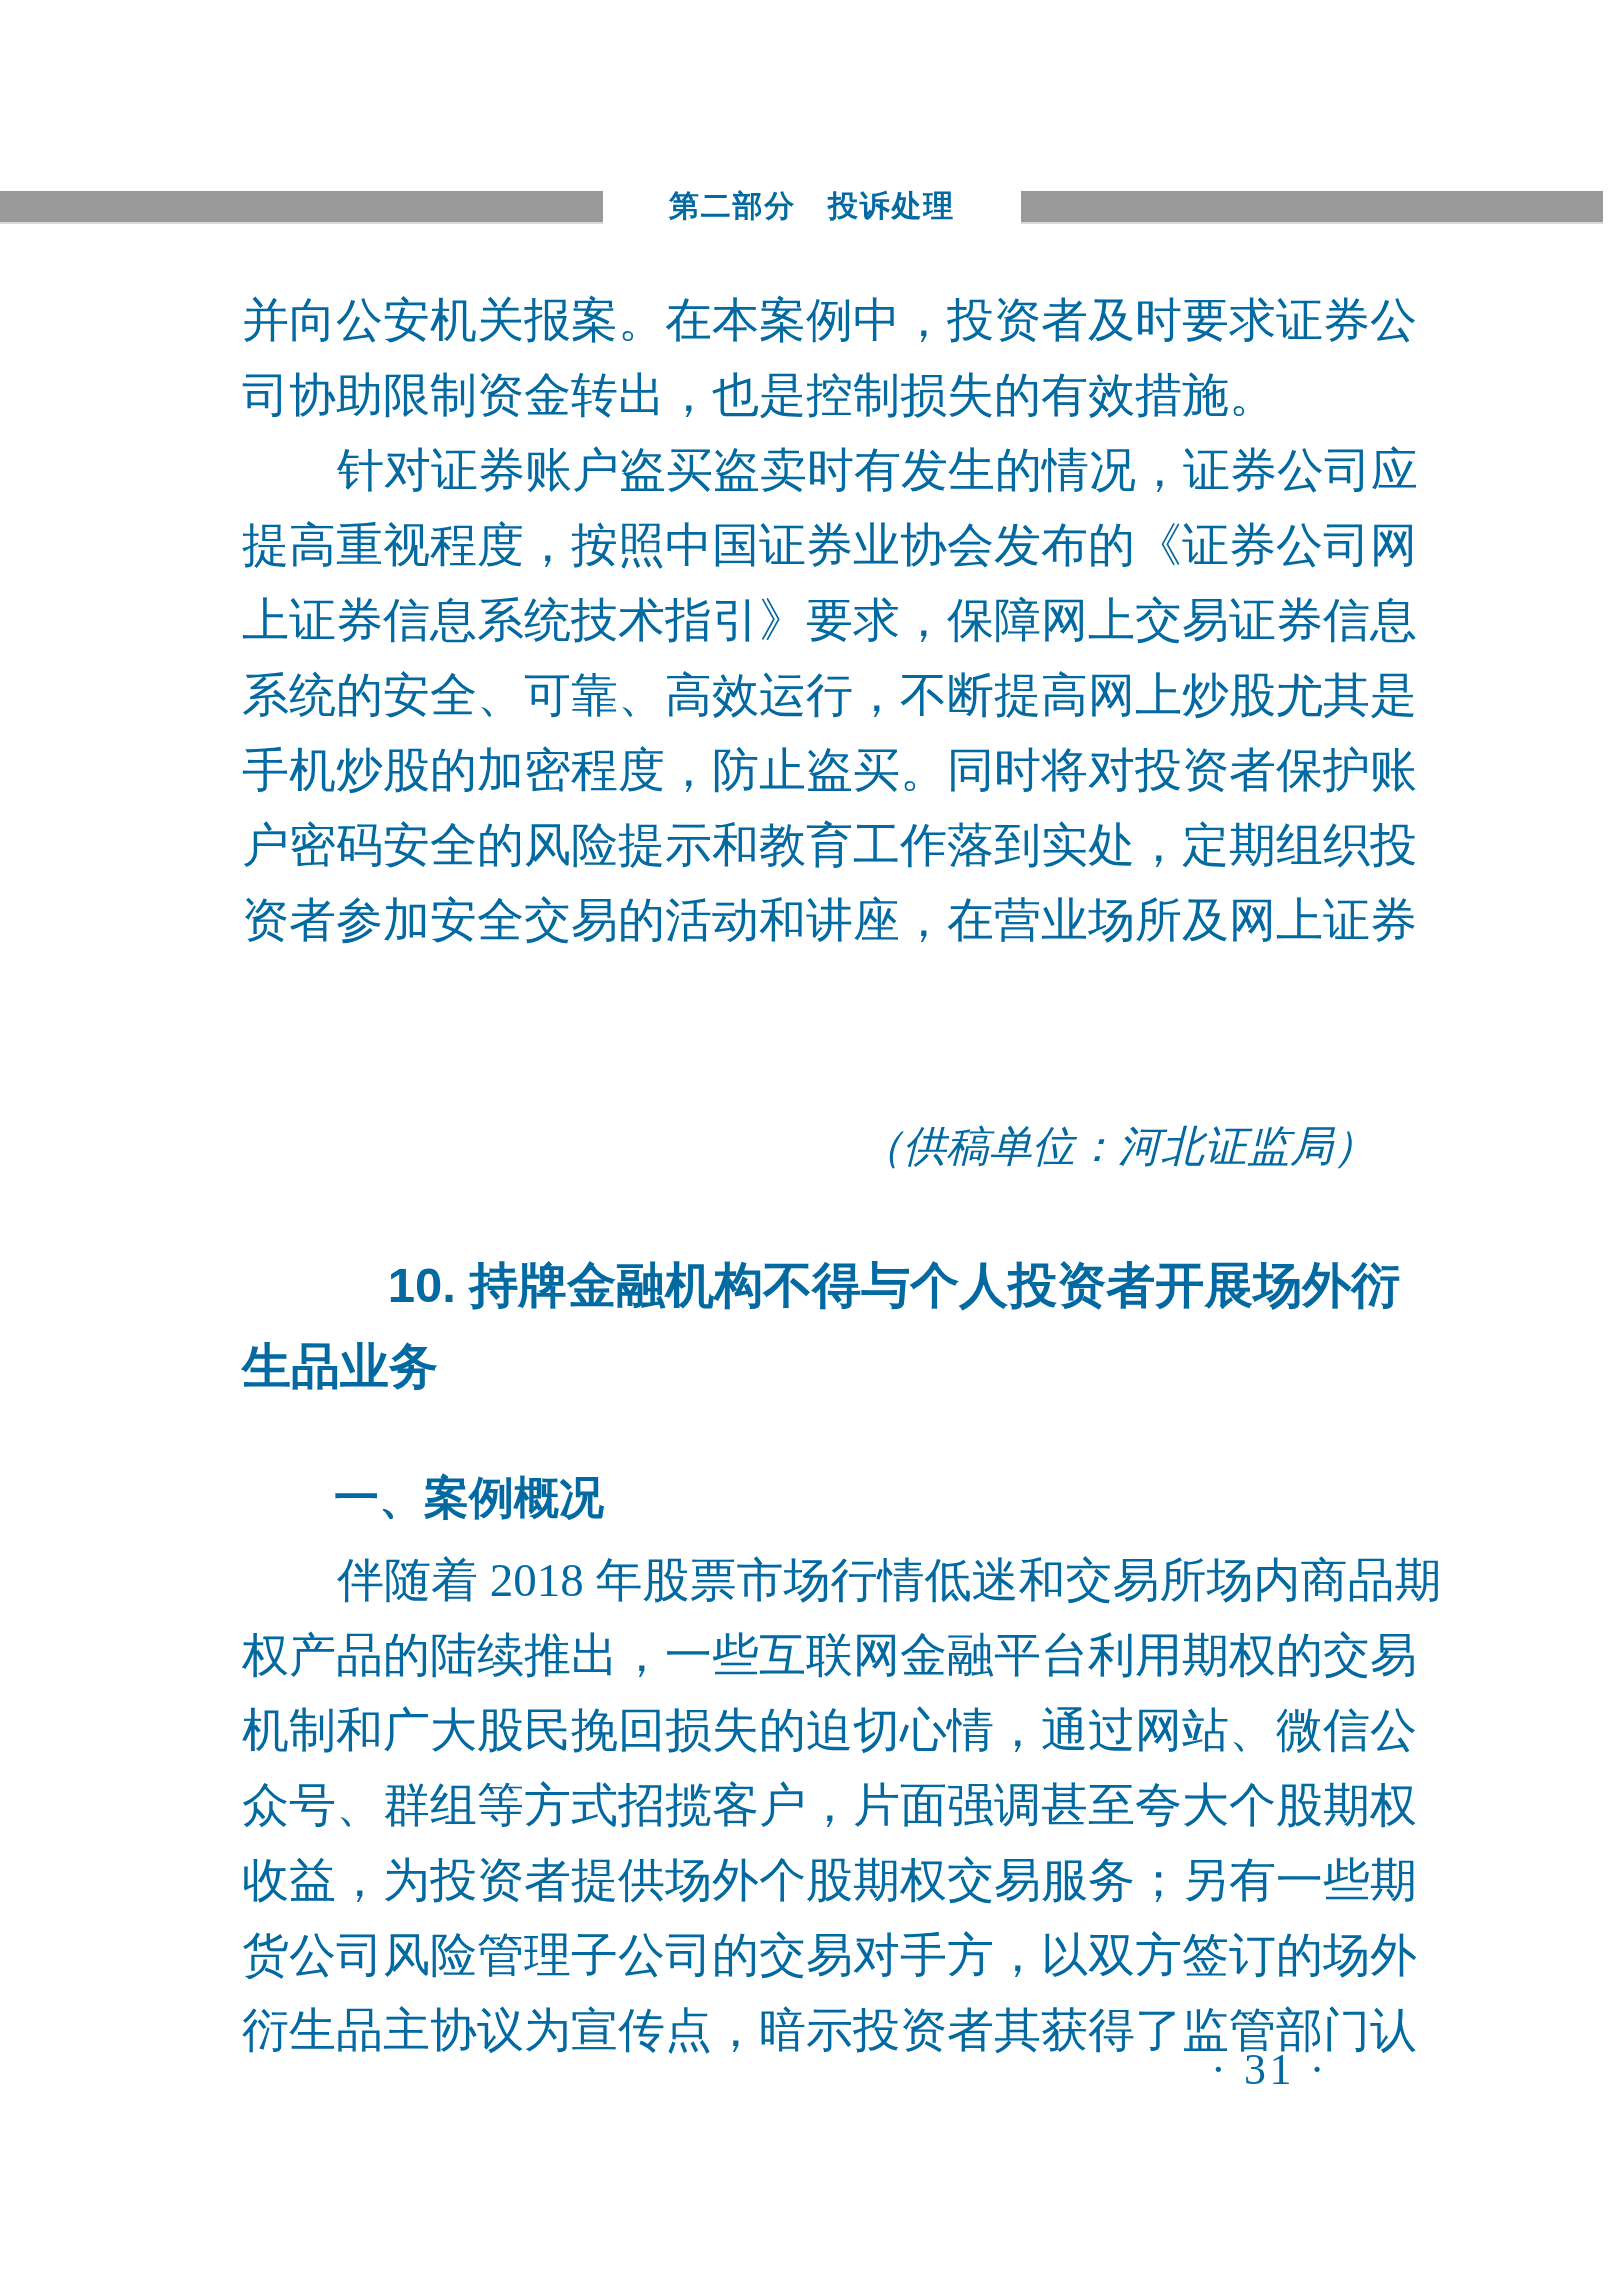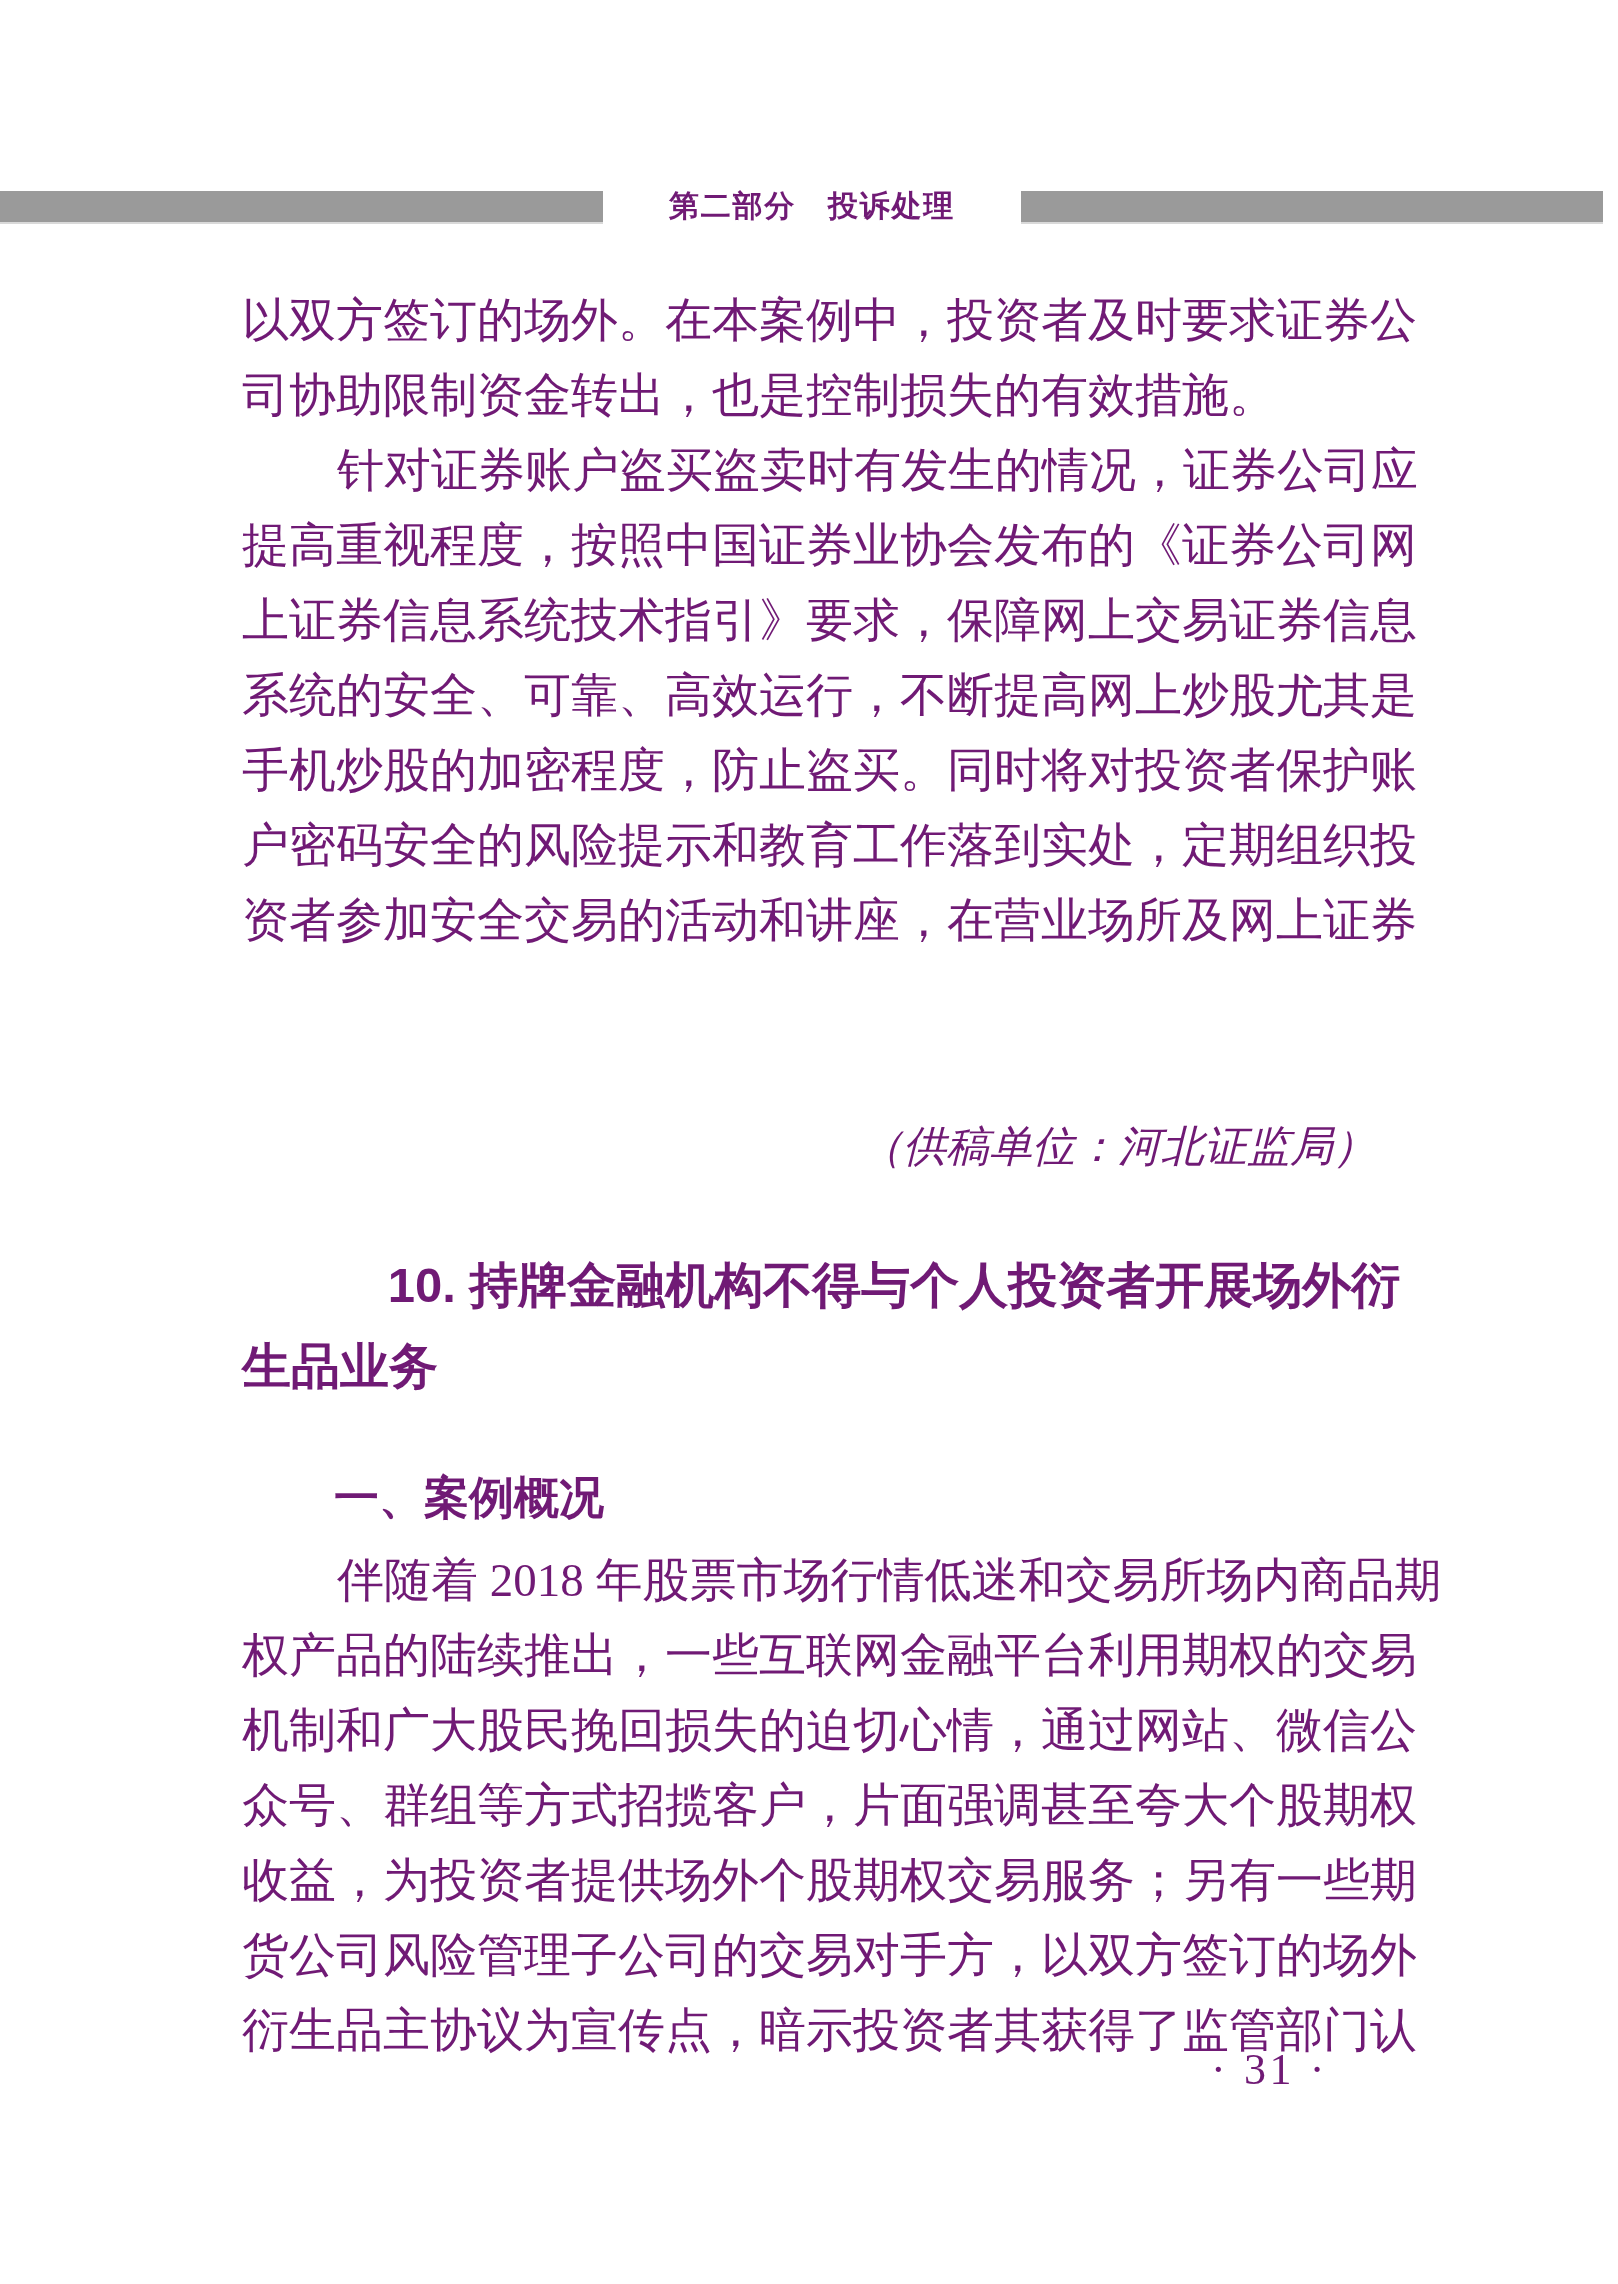--- a/index.html
+++ b/index.html
@@ -104,28 +104,28 @@
     line-height: 41px;
     text-align: center;
     font-size: 44px;
     letter-spacing: 3.6px;
     white-space: nowrap;
   }
 </style>
 </head>
 <body>
 
-<div id="page" style="background: rgb(255, 255, 255); color: #701a75;">
+<div id="page" style="background: rgb(255, 255, 255); color: #0369a1;">
 
   <div class="hbar" id="bar-left"></div>
   <div class="hbar" id="bar-right"></div>
   <div id="header-title">第二部分　投诉处理</div>
 
   <div class="text-block" id="para1">
-    <div class="line">以双方签订的场外。在本案例中，投资者及时要求证券公</div>
+    <div class="line">并向公安机关报案。在本案例中，投资者及时要求证券公</div>
     <div class="line">司协助限制资金转出，也是控制损失的有效措施。</div>
   </div>
 
   <div class="text-block" id="para2">
     <div class="line indent">针对证券账户盗买盗卖时有发生的情况，证券公司应</div>
     <div class="line">提高重视程度，按照中国证券业协会发布的《证券公司网</div>
     <div class="line">上证券信息系统技术指引》要求，保障网上交易证券信息</div>
     <div class="line">系统的安全、可靠、高效运行，不断提高网上炒股尤其是</div>
     <div class="line">手机炒股的加密程度，防止盗买。同时将对投资者保护账</div>
     <div class="line">户密码安全的风险提示和教育工作落到实处，定期组织投</div>

